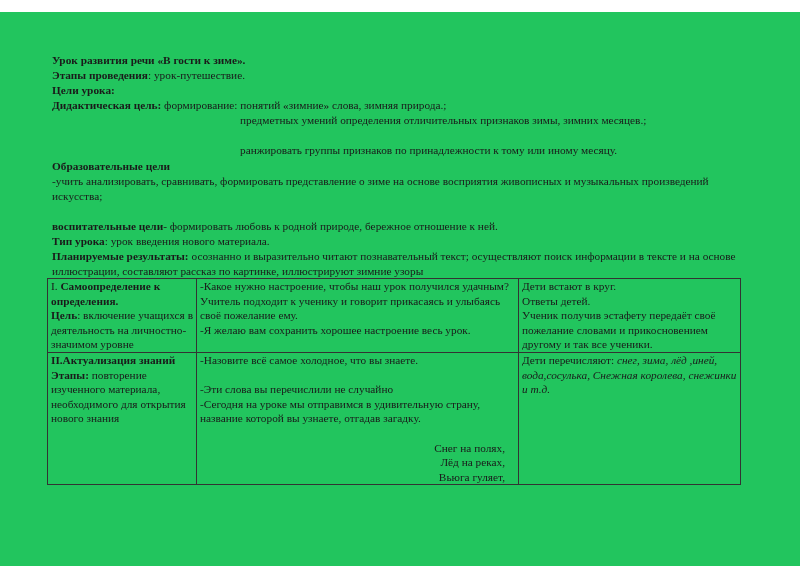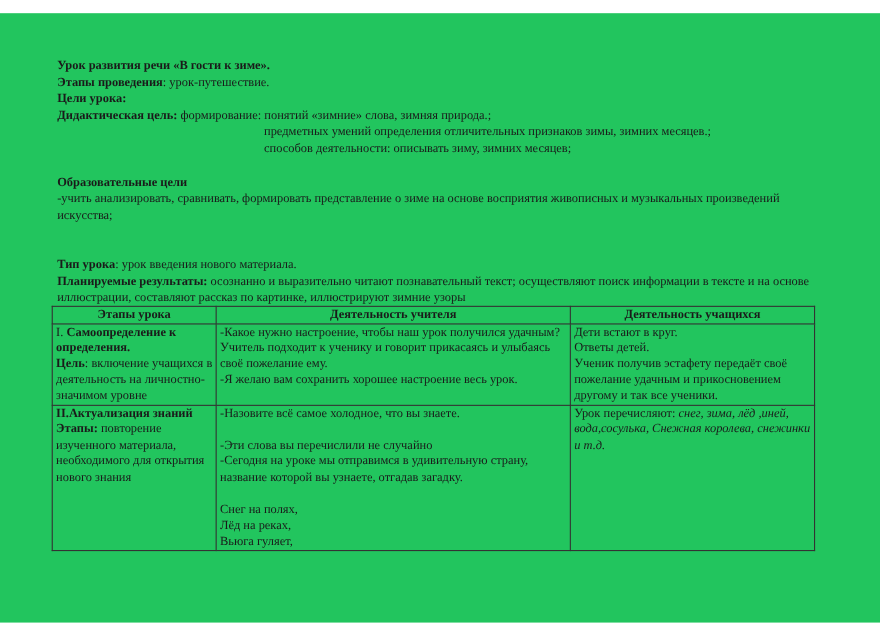--- a/index.html
+++ b/index.html
@@ -7,21 +7,21 @@
          font-family:"Liberation Serif", serif; font-size:11.3px; color:#1a1a1a; line-height:15px; }
   .page { position:absolute; left:0; top:12px; width:800px; height:566px; background:#22c55e; }
   .line { position:absolute; white-space:nowrap; }
   b, .b { font-weight:bold; }
   .indent { left:240px; }
   table.lesson { position:absolute; left:47px; top:266px; width:694px; border-collapse:collapse; table-layout:fixed; }
   table.lesson td, table.lesson th { border:1px solid #333; vertical-align:top; padding:0 3px; font-size:11.3px; line-height:14.6px; }
   table.lesson th { font-weight:bold; text-align:center; padding:0 3px; height:14px; }
   table.lesson td.c1 { width:142px; }
   table.lesson td.c2 { width:315px; }
-  .poem { display:block; text-align:left; padding-right:10px; }
+  .poem { display:block; text-align:right; padding-right:10px; }
   .it { font-style:italic; }
   .row2 td { height:114px; }
   .row1 td { height:73px; }
   .gap { display:block; height:14.6px; }
 </style>
 </head>
 <body>
 
 <div class="page">
 
@@ -30,75 +30,73 @@
   <div class="line" style="left:52px; top:56px;">
     <b>Этапы проведения</b><span>: урок-путешествие.</span>
   </div>
 
   <div class="line b" style="left:52px; top:71px;">Цели урока:</div>
 
   <div class="line" style="left:52px; top:86px;">
     <b>Дидактическая цель:</b><span> формирование: понятий «зимние» слова, зимняя природа.;</span>
   </div>
   <div class="line indent" style="top:101px;">предметных умений определения отличительных признаков зимы, зимних месяцев.;</div>
-  <div class="line indent" style="top:116px;">способов деятельности: описывать  зиму, зимних месяцев;</div>
+  <div class="line indent" style="top:131px;">ранжировать группы признаков по принадлежности к тому или иному месяцу.</div>
 
   <div class="line b" style="left:52px; top:147px;">Образовательные цели</div>
   <div class="line" style="left:52px; top:162px;">-учить анализировать, сравнивать, формировать представление о зиме на основе восприятия живописных и музыкальных произведений</div>
   <div class="line" style="left:52px; top:177px;">искусства;</div>
 
 
+  <div class="line" style="left:52px; top:207px;">
+    <b>воспитательные цели</b><span>- формировать любовь к родной природе, бережное отношение к ней.</span>
+  </div>
 
   <div class="line" style="left:52px; top:222px;">
     <b>Тип урока</b><span>: урок введения нового материала.</span>
   </div>
 
   <div class="line" style="left:52px; top:237px;text-align:center;">
     <b>Планируемые результаты:</b><span> осознанно и выразительно читают познавательный текст; осуществляют поиск информации в тексте и на основе</span>
   </div>
   <div class="line" style="left:52px; top:252px;">иллюстрации, составляют рассказ по картинке, иллюстрируют зимние узоры</div>
 
   <table class="lesson">
     <tbody>
-        <tr>
-      <th style="width:142px;">Этапы урока</th>
-      <th style="width:315px;">Деятельность учителя</th>
-      <th>Деятельность учащихся</th>
-    </tr>
     <tr class="row1">
       <td class="c1">
         <span>I. </span><b>Самоопределение  к определения.</b><br>
         <b>Цель</b><span>: включение учащихся в деятельность на личностно-значимом уровне</span>
       </td>
       <td class="c2">
         <div>-Какое нужно настроение, чтобы наш урок получился удачным?</div>
         <div>Учитель подходит к ученику и говорит прикасаясь и улыбаясь своё пожелание ему.</div>
         <div>-Я желаю вам сохранить хорошее настроение весь урок.</div>
       </td>
       <td>
         <div>Дети встают в круг.</div>
         <div>Ответы детей.</div>
-        <div>Ученик получив эстафету передаёт своё пожелание удачным и прикосновением другому и так все ученики.</div>
+        <div>Ученик получив эстафету передаёт своё пожелание словами и прикосновением другому и так все ученики.</div>
       </td>
     </tr>
     <tr class="row2">
       <td class="c1">
         <b>II.Актуализация знаний</b><br>
         <b>Этапы:</b><span> повторение изученного материала, необходимого для открытия нового знания</span>
       </td>
       <td class="c2">
         <div>-Назовите всё самое холодное, что вы знаете.</div>
         <span class="gap"></span>
         <div>-Эти слова вы перечислили не случайно</div>
         <div>-Сегодня на уроке мы отправимся в удивительную страну, название которой вы узнаете, отгадав загадку.</div>
         <span class="gap"></span>
         <span class="poem">Снег на полях,</span>
         <span class="poem">Лёд на реках,</span>
         <span class="poem">Вьюга гуляет,</span>
       </td>
       <td>
-        <span>Урок перечисляют: </span><span class="it">снег, зима, лёд ,иней, вода,сосулька, Снежная королева, снежинки и т.д.</span>
+        <span>Дети перечисляют: </span><span class="it">снег, зима, лёд ,иней, вода,сосулька, Снежная королева, снежинки и т.д.</span>
       </td>
     </tr>
   </tbody>
     </table>
 
 </div>
 
 </body></html>

